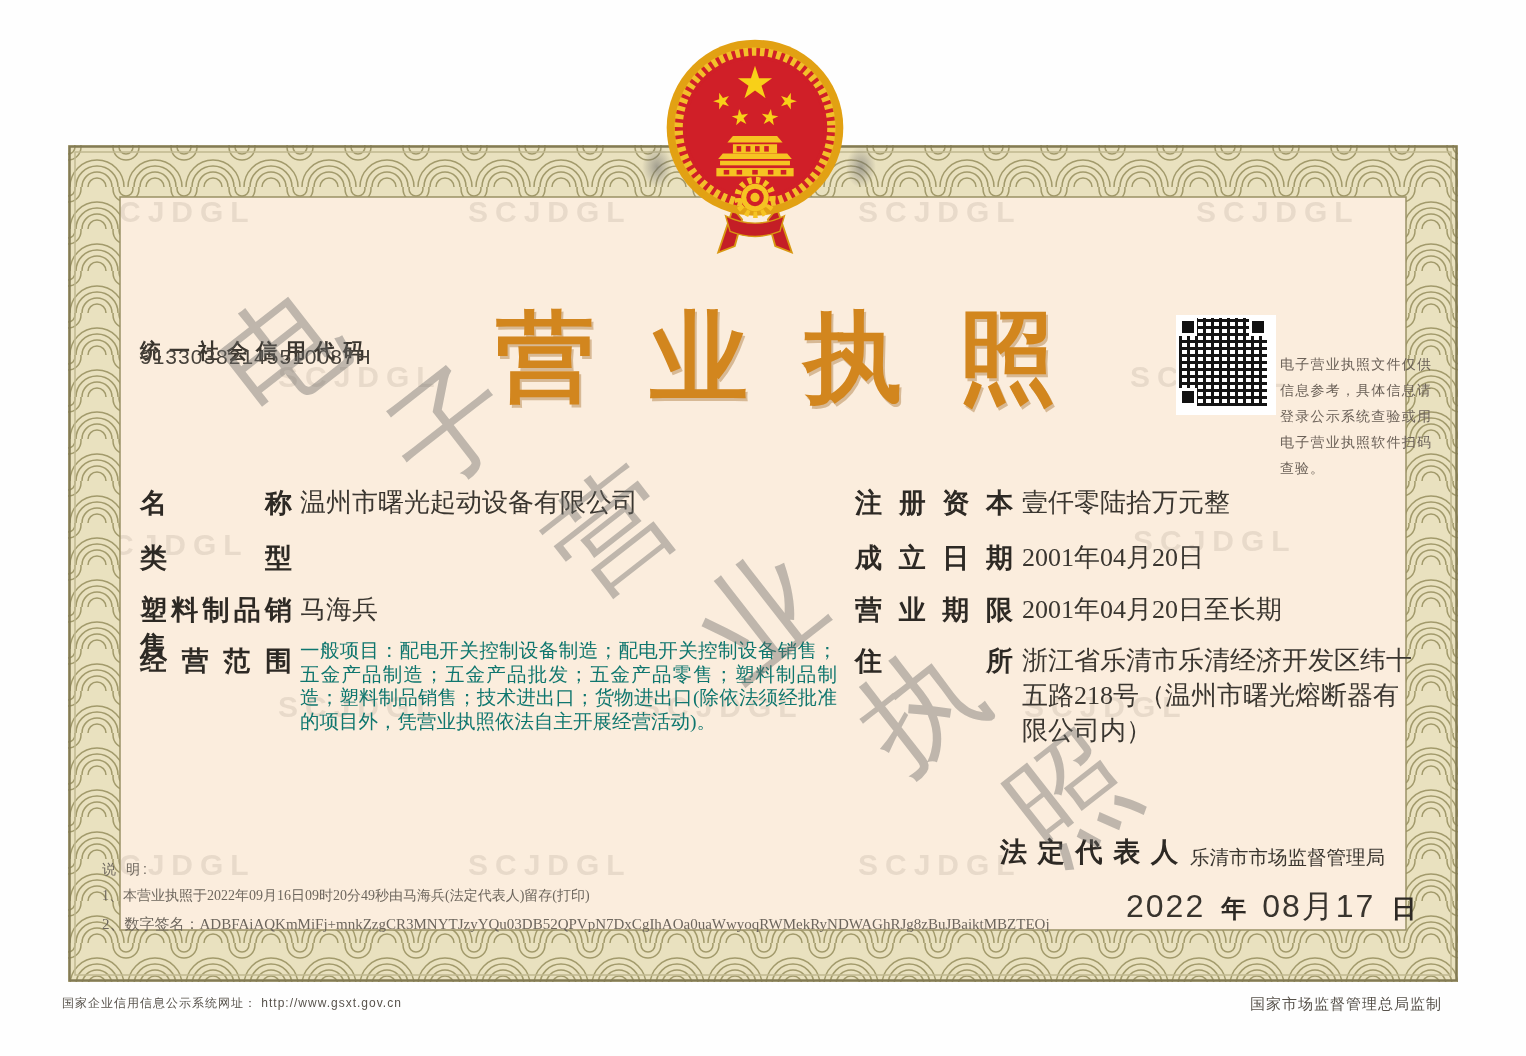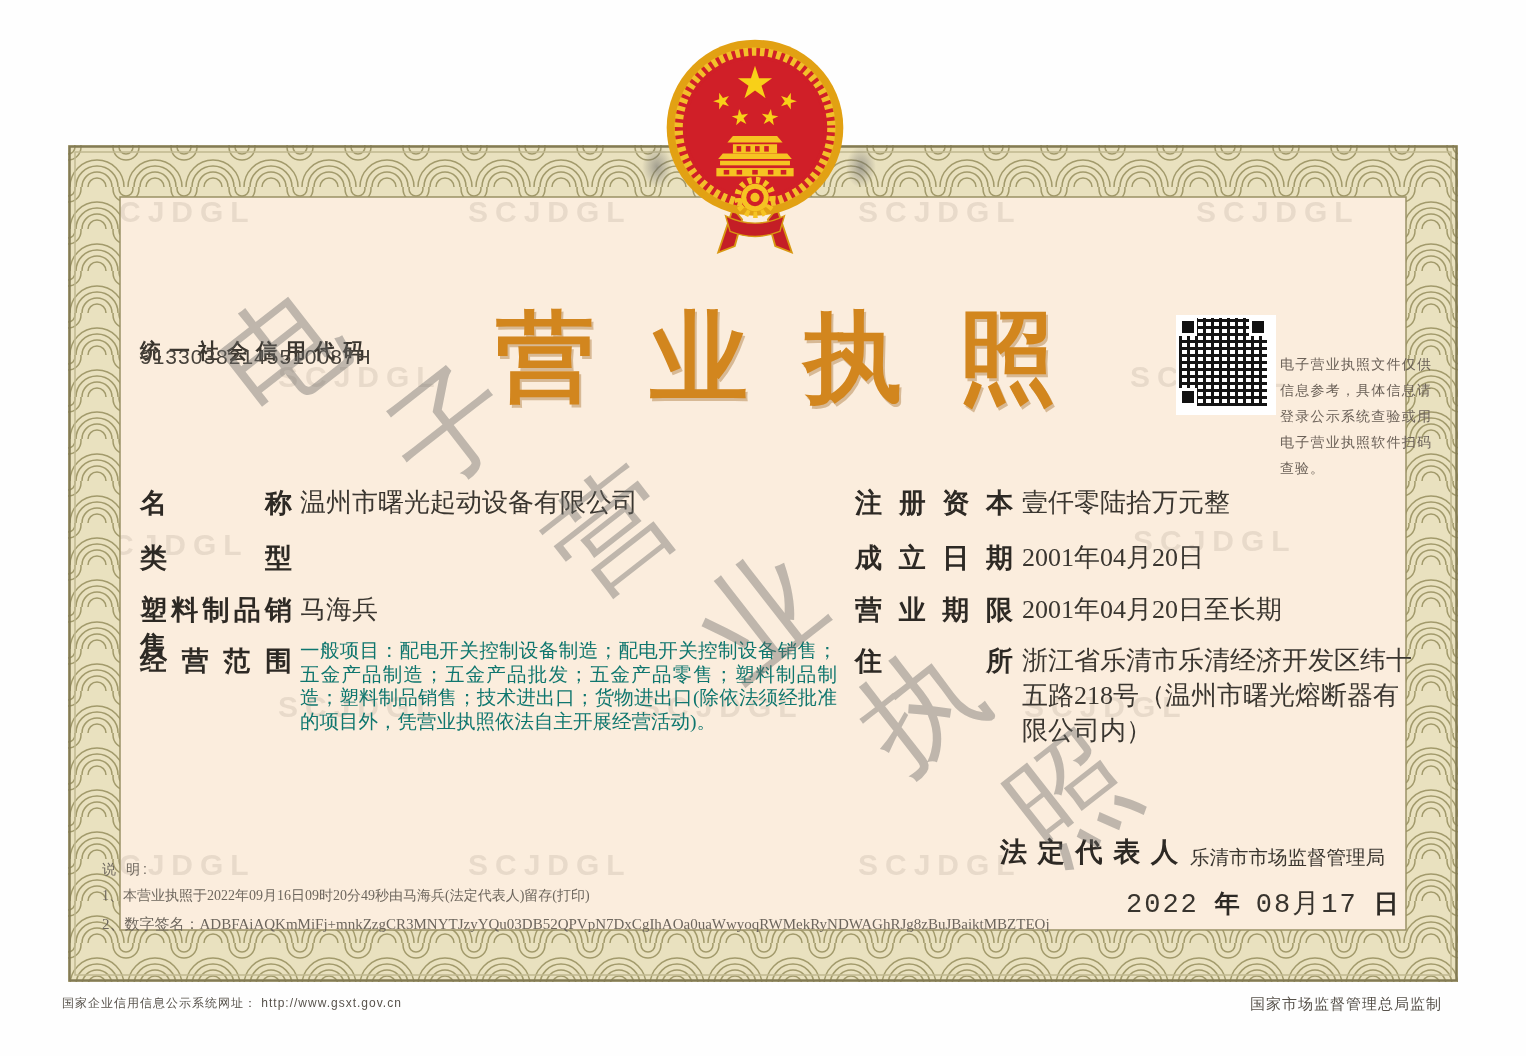--- a/index.html
+++ b/index.html
@@ -55,21 +55,21 @@
   .fvalue{position:absolute;z-index:4;font-family:"Liberation Serif",serif;color:#3a3630;font-size:26px;line-height:1.35;}
   .lab-l{left:72px;width:152px;}
   .val-l{left:232px;}
   .lab-r{left:787px;width:158px;}
   .val-r{left:954px;}
   .scope-val{font-size:19.5px;line-height:1.21;width:537px;text-align:justify;color:#0f766e;}
   .addr-val{width:400px;}
   .auth-label{left:932px;top:689px;width:178px;}
   .auth-value{left:1122px;top:700px;font-size:19.5px;}
   .issue-date{position:absolute;left:1058px;top:740px;z-index:4;display:flex;align-items:baseline;gap:16px;white-space:nowrap;}
-  .issue-date .num{font-family:Liberation Mono, monospace;font-size:27px;color:#38342e;letter-spacing:2px;}
+  .issue-date .num{font-family:Liberation Sans, sans-serif;font-size:32px;color:#38342e;letter-spacing:2px;}
   .issue-date .unit{font-size:25px;font-weight:bold;color:#2d2924;}
   
   .notes{position:absolute;left:34px;top:716px;width:1010px;z-index:4;color:#6d665d;}
   .notes .nh{font-size:14px;letter-spacing:3px;margin-bottom:4px;}
   .notes .ni{font-family:"Liberation Serif",serif;font-size:14px;line-height:1.9;white-space:nowrap;}
   
   .footer-left{position:absolute;left:62px;top:995px;font-size:12px;color:#57524b;letter-spacing:1px;}
   .footer-right{position:absolute;right:84px;top:995px;font-size:15px;color:#57524b;letter-spacing:1px;}
 </style>
 </head>

